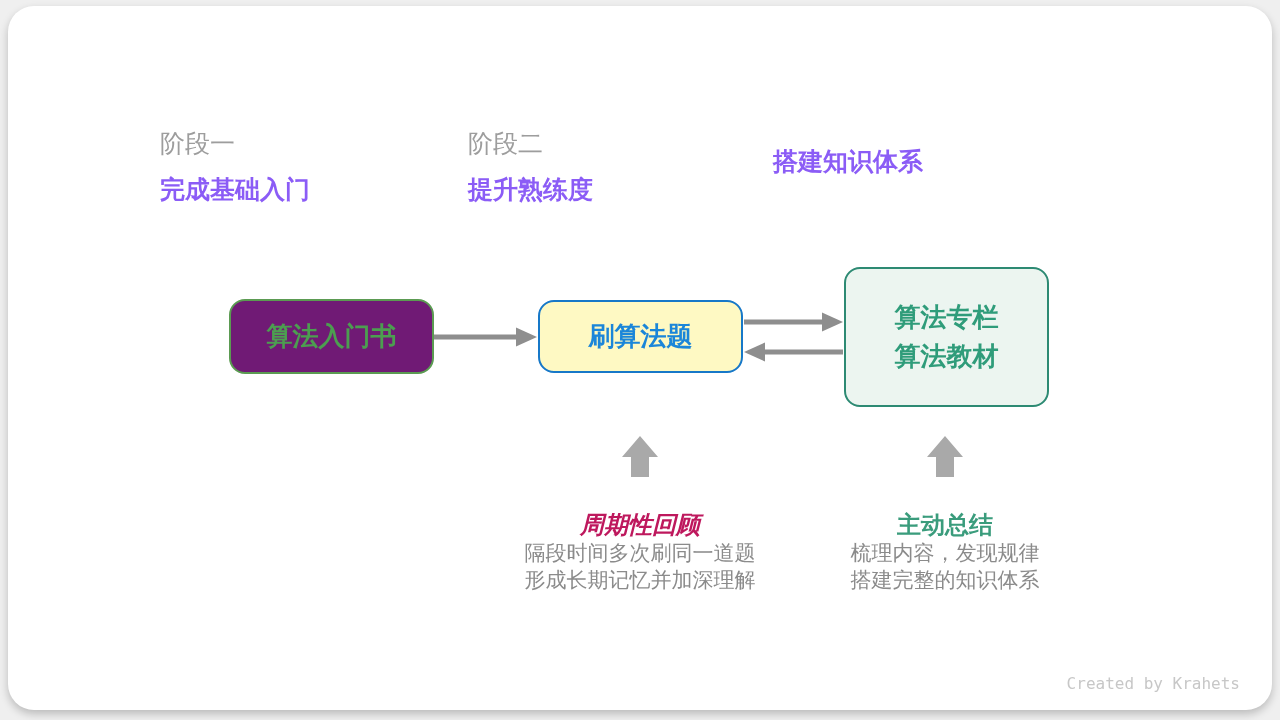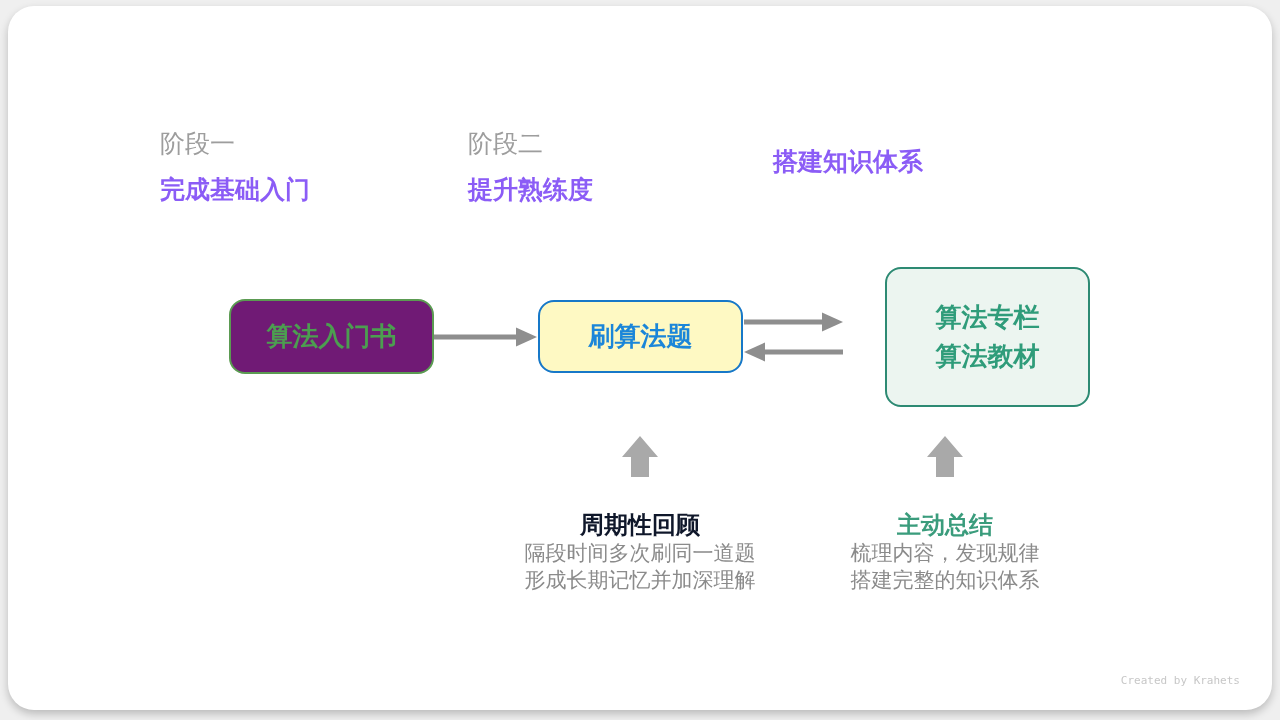--- a/index.html
+++ b/index.html
@@ -50,51 +50,51 @@
     font-weight: 700;
     font-size: 26px;
     text-align: center;
   }
   .node-line { line-height: 39px; }
   .node-intro  { left: 229px; top: 299px; width: 205px; height: 75px;
                  background: #701a75; border: 2.5px solid #5b9b52; color: #4c9e50; }
   .node-practice { left: 538px; top: 300px; width: 205px; height: 73px;
                  background: #fef9c3; border: 2.5px solid #1778c8; color: #1b86d9; }
   .node-resources { left: 844px; top: 267px; width: 205px; height: 140px;
-                 background: #ecf5f0; border: 2.5px solid #2d8a73; color: #2f9c7a; margin-left: 41px; }
+                 background: #ecf5f0; border: 2.5px solid #2d8a73; color: #2f9c7a; }
   .arrows-overlay {
     position: absolute;
     left: 0; top: 0;
     width: 1280px; height: 720px;
     pointer-events: none;
   }
   .annotation {
     position: absolute;
     width: 420px;
     text-align: center;
   }
   .annotation-title {
     font-size: 24px;
     font-weight: 700;
     height: 28px;
     line-height: 28px;
   }
-  .annotation-title.blue { color: #0f172a; }
+  .annotation-title.blue { color: #be185d; font-style: italic; }
   .annotation-title.teal { color: #3a9c7c; }
   .annotation-desc {
     font-size: 21px;
     line-height: 27px;
     color: #8b8b8b;
   }
   .credit {
     position: absolute;
     right: 40px;
     top: 674px;
     font-family: "DejaVu Sans Mono", "Liberation Mono", monospace;
-    font-size: 11px;
+    font-size: 16px;
     color: #c7c7c7;
     margin-left: 14px;
   }
 </style>
 </head>
 <body>
 
 <div class="canvas">
   <div class="card"></div>
 

